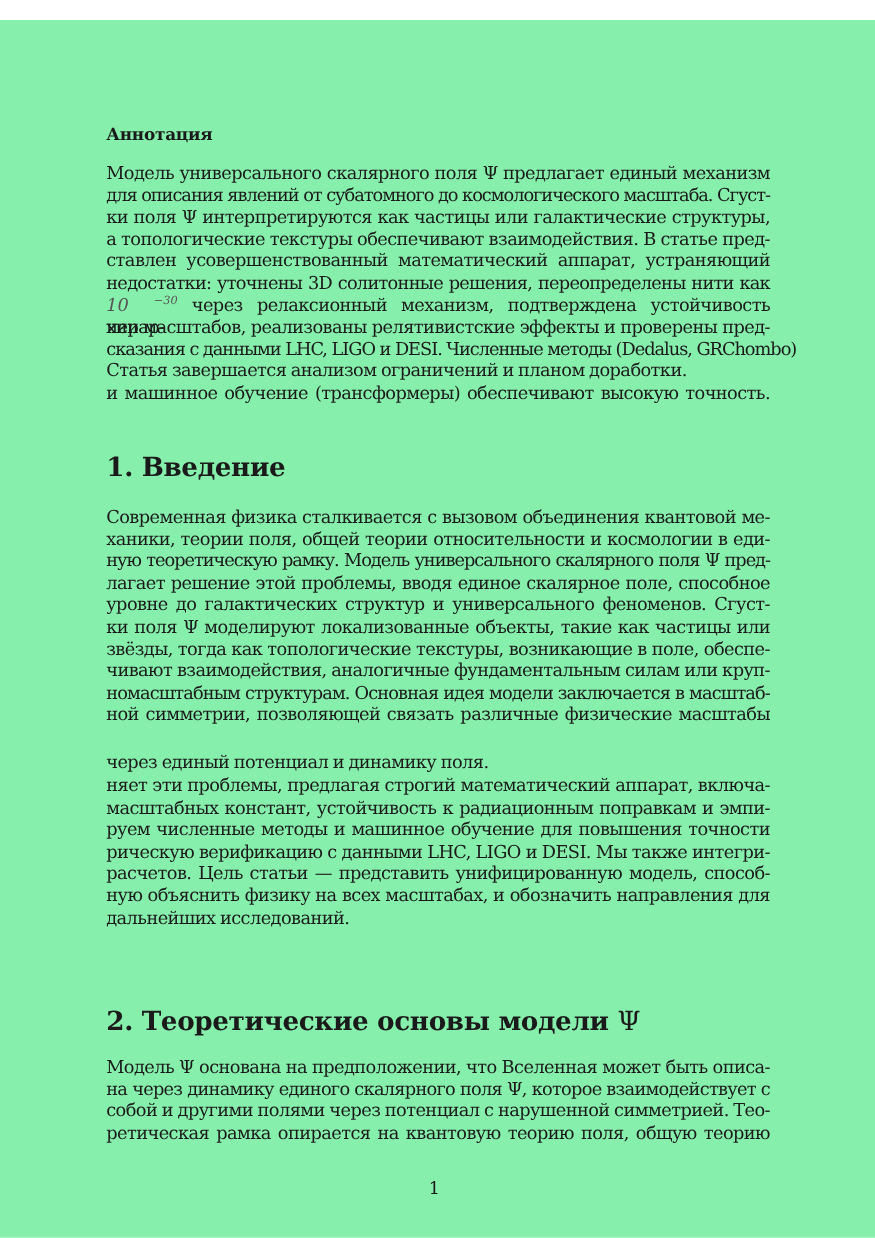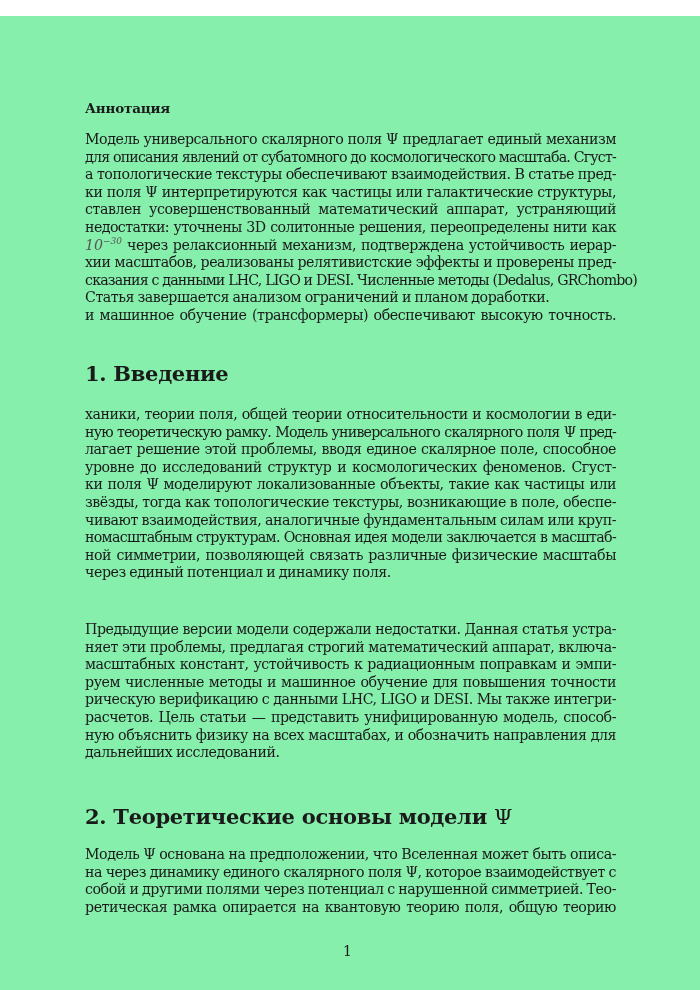--- a/index.html
+++ b/index.html
@@ -10,60 +10,60 @@
                letter-spacing: -0.2px; }
   .para { position: absolute; left: 85px; width: 531px; font-size: 14.2px; line-height: 17.6px; }
   .line { display: block; height: 17.6px; white-space: nowrap; text-align: justify; text-align-last: justify;
           letter-spacing: -0.45px; word-spacing: -0.5px; }
   .line.last { text-align-last: left; }
   .line.over { width: 552px; }
   .h1 { position: absolute; left: 85px; font-size: 21px; font-weight: bold; letter-spacing: -0.3px; }
   .psi { font-family: "DejaVu Serif", serif; font-weight: normal; font-style: normal; }
   .math { font-style: italic; color: #555; font-family: "DejaVu Serif", serif; letter-spacing: 0; }
   .pagenum { position: absolute; left: 343px; top: 927px; font-size: 14px; }
-  sup { font-size: 9px; line-height: 0; }
+  sup { font-size: 9px; line-height: 0; padding-left: 20px; }
 </style>
 </head>
 <body>
 
 <div class="page">
 
   <div class="abs-title">Аннотация</div>
 
   <div class="para" id="abs-para" style="top:115px;">
     <span class="line" style="white-space: normal; overflow: visible;">Модель универсального скалярного поля Ψ предлагает единый механизм</span>
     <span class="line" style="white-space: normal; letter-spacing: -0.81px; overflow: visible;">для описания явлений от субатомного до космологического масштаба. Сгуст-</span>
+    <span class="line" style="white-space: normal; overflow: visible;">ки поля Ψ интерпретируются как частицы или галактические структуры,</span>
     <span class="line" style="white-space: normal; overflow: visible;">а топологические текстуры обеспечивают взаимодействия. В статье пред-</span>
-    <span class="line" style="white-space: normal; overflow: visible;">ки поля Ψ интерпретируются как частицы или галактические структуры,</span>
     <span class="line" style="white-space: normal; overflow: visible;">ставлен усовершенствованный математический аппарат, устраняющий</span>
     <span class="line" style="white-space: normal; letter-spacing: -0.57px; overflow: visible;">недостатки: уточнены 3D солитонные решения, переопределены нити как</span>
     <span class="line" style="white-space: normal; overflow: visible;"><span class="math"><span>10</span><sup>−30</sup></span> <span>через релаксионный механизм, подтверждена устойчивость иерар-</span></span>
     <span class="line" style="white-space: normal; overflow: visible;">хии масштабов, реализованы релятивистские эффекты и проверены пред-</span>
     <span class="line over" style="white-space: normal; letter-spacing: -0.81px; overflow: visible;">сказания с данными LHC, LIGO и DESI. Численные методы (Dedalus, GRChombo)</span>
     <span class="line last" style="white-space: normal; overflow: visible;">Статья завершается анализом ограничений и планом доработки.</span>
     <span class="line" style="white-space: normal; overflow: visible;">и машинное обучение (трансформеры) обеспечивают высокую точность.</span>
   </div>
 
   <div class="h1" style="top:345px;">1. Введение</div>
 
   <div class="para" style="top:390px;">
+    <span class="line" style="white-space: normal; overflow: visible;">Современная физика сталкивается с вызовом объединения квантовой ме-</span>
     <span class="line" style="white-space: normal; overflow: visible;">ханики, теории поля, общей теории относительности и космологии в еди-</span>
     <span class="line" style="white-space: normal; letter-spacing: -0.81px; overflow: visible;">ную теоретическую рамку. Модель универсального скалярного поля Ψ пред-</span>
     <span class="line" style="white-space: normal; overflow: visible;">лагает решение этой проблемы, вводя единое скалярное поле, способное</span>
-    <span class="line" style="white-space: normal; overflow: visible;">уровне до исследований структур и космологических феноменов. Сгуст-</span>
+    <span class="line" style="white-space: normal; overflow: visible;">уровне до галактических структур и универсального феноменов. Сгуст-</span>
     <span class="line" style="white-space: normal; overflow: visible;">ки поля Ψ моделируют локализованные объекты, такие как частицы или</span>
     <span class="line" style="white-space: normal; overflow: visible;">звёзды, тогда как топологические текстуры, возникающие в поле, обеспе-</span>
     <span class="line" style="white-space: normal; overflow: visible;">чивают взаимодействия, аналогичные фундаментальным силам или круп-</span>
     <span class="line" style="white-space: normal; letter-spacing: -0.69px; overflow: visible;">номасштабным структурам. Основная идея модели заключается в масштаб-</span>
     <span class="line" style="white-space: normal; overflow: visible;">ной симметрии, позволяющей связать различные физические масштабы</span>
-    <span class="line last" style="white-space: normal; overflow: visible;">через единый потенциал и динамику поля.</span>
+    <span class="line last" style="white-space: normal; overflow: visible; margin-top: 20px;">через единый потенциал и динамику поля.</span>
   </div>
 
   <div class="para" style="top:605px;">
-    <span class="line" style="white-space: normal; overflow: visible;">Предыдущие версии модели содержали недостатки. Данная статья устра-</span>
     <span class="line" style="white-space: normal; overflow: visible;">няет эти проблемы, предлагая строгий математический аппарат, включа-</span>
     <span class="line" style="white-space: normal; overflow: visible;">масштабных констант, устойчивость к радиационным поправкам и эмпи-</span>
     <span class="line" style="white-space: normal; overflow: visible;">руем численные методы и машинное обучение для повышения точности</span>
     <span class="line" style="white-space: normal; overflow: visible;">рическую верификацию с данными LHC, LIGO и DESI. Мы также интегри-</span>
     <span class="line" style="white-space: normal; overflow: visible;">расчетов. Цель статьи — представить унифицированную модель, способ-</span>
     <span class="line" style="white-space: normal; overflow: visible;">ную объяснить физику на всех масштабах, и обозначить направления для</span>
     <span class="line last" style="white-space: normal; overflow: visible;">дальнейших исследований.</span>
   </div>
 
   <div class="h1" style="top:788px;"><span>2. Теоретические основы модели</span> <span class="psi">Ψ</span></div>

